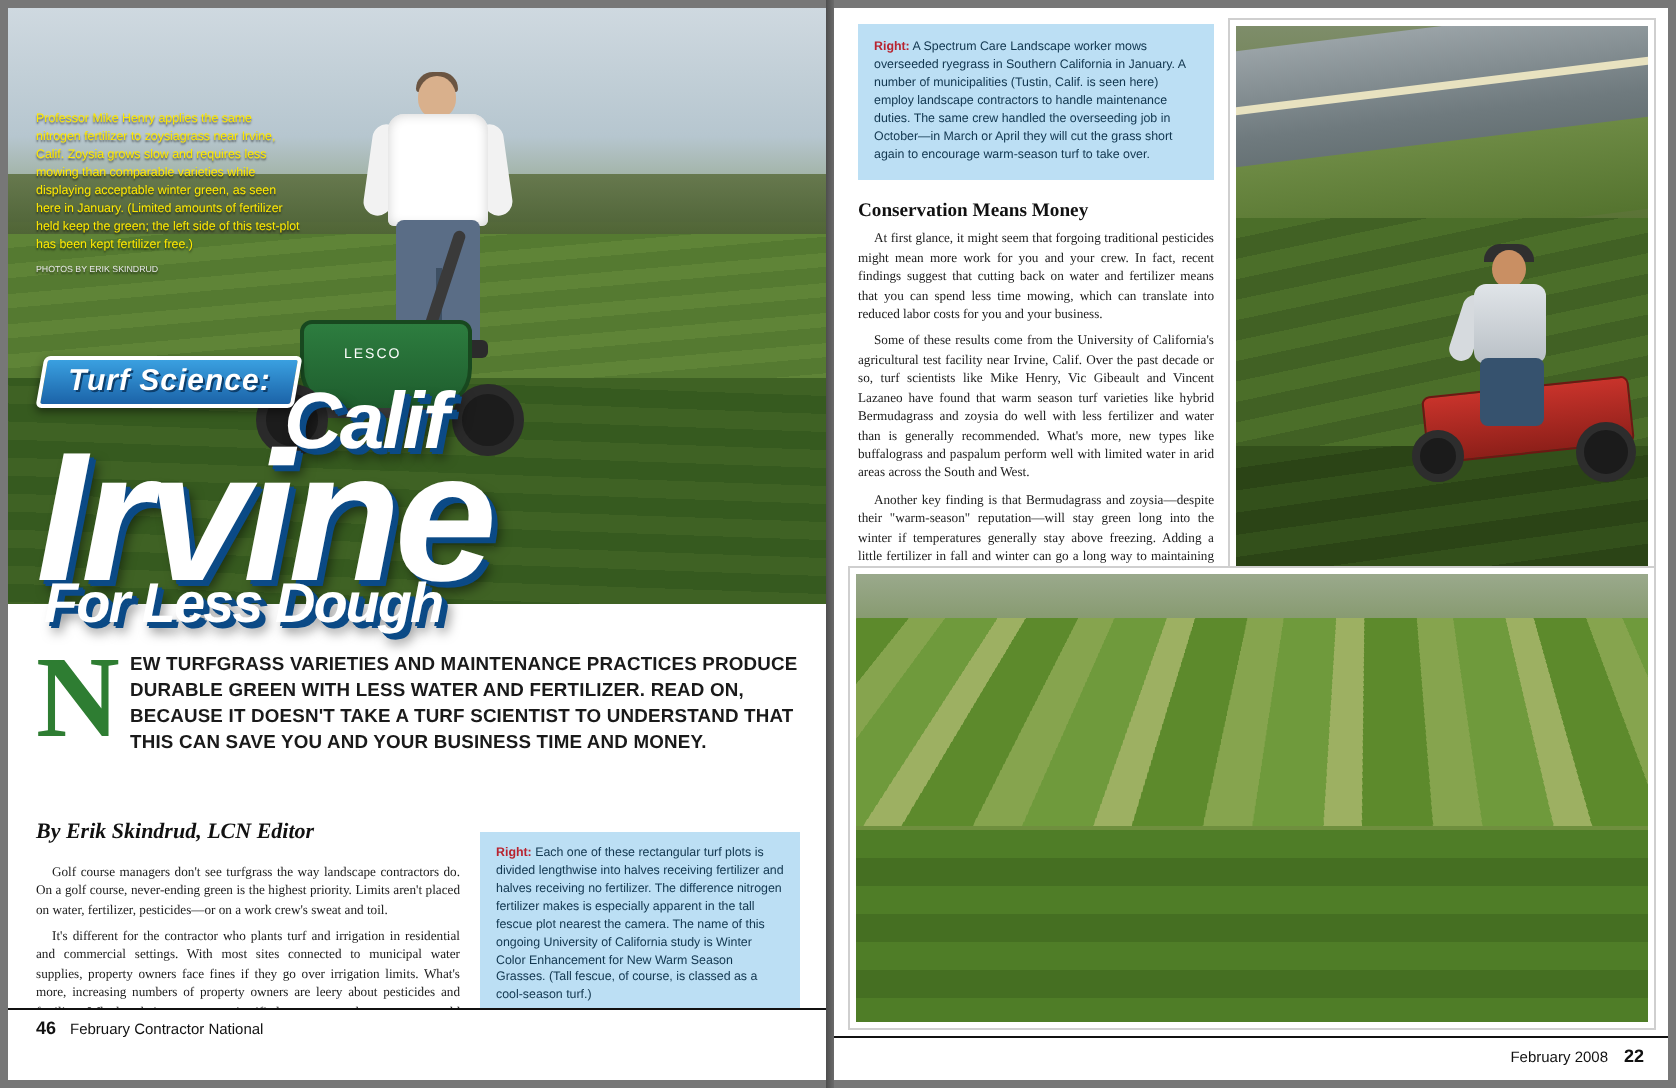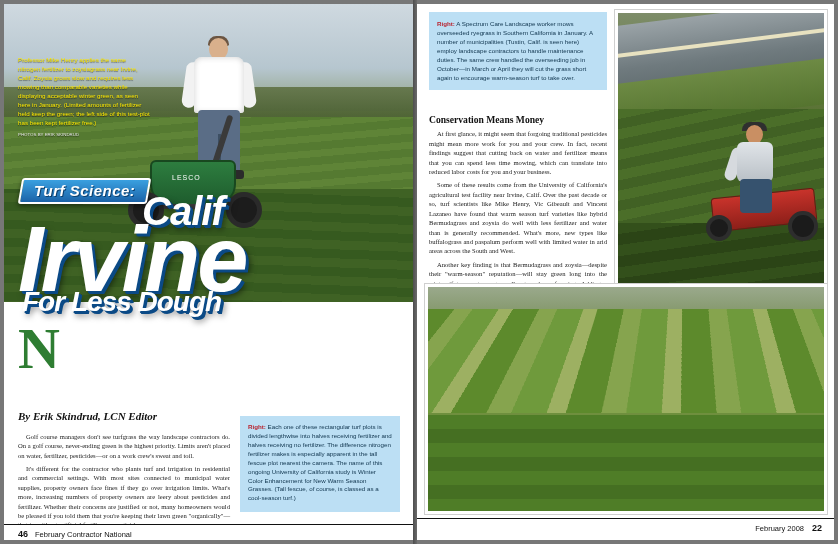--- a/index.html
+++ b/index.html
@@ -154,21 +154,21 @@
     padding: 7px 8px 9px 8px;
   }
   .caption-right-box .lead { color:#b8232f; font-weight: bold; }
   .caption-right-box p {
     margin:0;
     font: 6.2px/1.44 "Liberation Sans", sans-serif;
     color:#10354e;
   }
 
   .footer-left {
-    position:absolute; left: 0; bottom: 0; width: 409px; height: 16px;
+    position:absolute; left: 0; bottom: 0; width: 409px; height: 36px;
     background: #ffffff;
   }
   .footer-left .pg {
     position:absolute; left: 14px; top: 5px;
     font: bold 9px "Liberation Sans", sans-serif; color:#111;
   }
   .footer-left .mag {
     position:absolute; left: 31px; top: 6px;
     font: 7.5px "Liberation Sans", sans-serif; color:#111;
   }
@@ -192,21 +192,21 @@
     padding: 7px 8px 8px 8px;
   }
   .callout-blue p {
     margin:0;
     font: 6.2px/1.46 "Liberation Sans", sans-serif;
     color:#10354e;
   }
   .callout-blue .lead { color:#b8232f; font-weight:bold; }
 
   .subhead {
-    margin: 24px 0 4px 0;
+    margin: 10px 0 4px 0;
     font: bold 9.6px "Liberation Serif", serif;
     color: #111;
   }
   .rp-body { font: 6.6px/1.43 "Liberation Serif", serif; color:#1b1b1b; text-align: justify; }
   .rp-body p { margin: 0 0 4px 0; text-indent: 8px; }
 
   
   .photo-mower {
     position:absolute; left: 198px; top: 6px; width: 212px; height: 320px;
     border: 3px solid #ffffff;
@@ -344,20 +344,21 @@
       <div class="turf-science-bar">
         <span>Turf Science:</span>
       </div>
       <div class="hl hl-more">Calif</div>
       <div class="hl hl-green">Irvine</div>
       <div class="hl hl-less">For Less Dough</div>
     </div>
 
     <div class="deck">
       <span class="dropcap">N</span>
+      <span>EW TURFGRASS VARIETIES AND MAINTENANCE PRACTICES PRODUCE DURABLE GREEN WITH LESS WATER AND FERTILIZER. READ ON, BECAUSE IT DOESN'T TAKE A TURF SCIENTIST TO UNDERSTAND THAT THIS CAN SAVE YOU AND YOUR BUSINESS TIME AND MONEY.</span>
     </div>
 
     <div class="byline">By Erik Skindrud, LCN Editor</div>
 
     <div class="body-left">
       <p class="first">Golf course managers don't see turfgrass the way landscape contractors do. On a golf course, never-ending green is the highest priority. Limits aren't placed on water, fertilizer, pesticides—or on a work crew's sweat and toil.</p>
       <p>It's different for the contractor who plants turf and irrigation in residential and commercial settings. With most sites connected to municipal water supplies, property owners face fines if they go over irrigation limits. What's more, increasing numbers of property owners are leery about pesticides and fertilizer. Whether their concerns are justified or not, many homeowners would be pleased if you told them that you're keeping their lawn green "organically"—that is, without artificial fertilizer or pesticides.</p>
     </div>
 
     <div class="caption-right-box">

